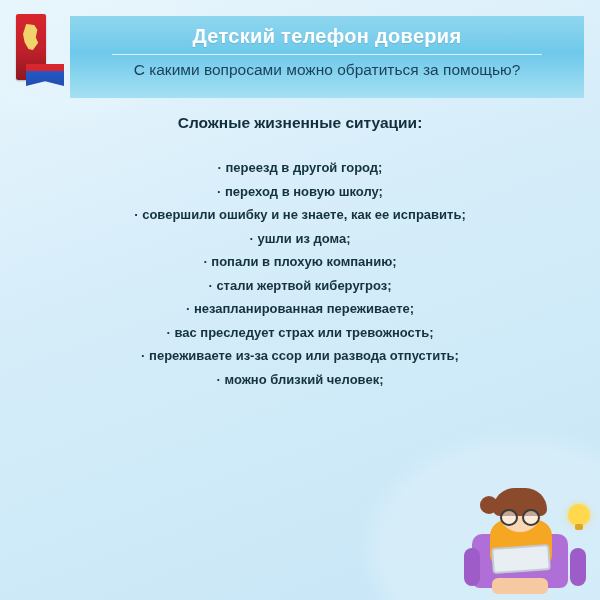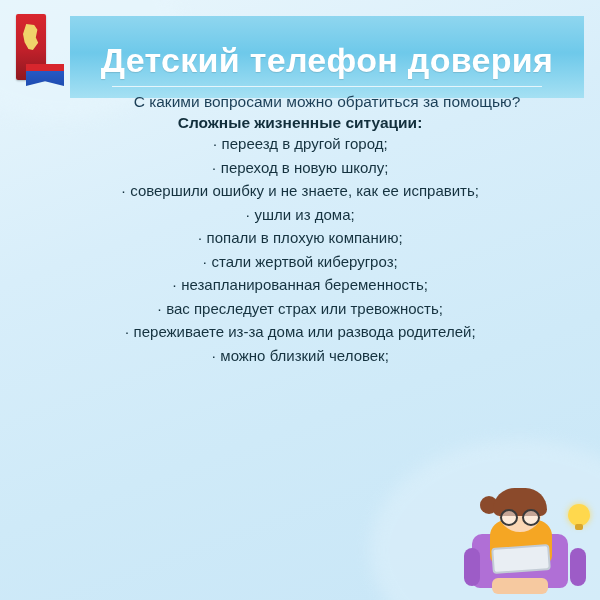--- a/index.html
+++ b/index.html
@@ -36,24 +36,24 @@
     position: absolute;
     left: 70px;
     top: 16px;
     width: 514px;
     height: 82px;
     background: linear-gradient(180deg, #8fd6ef 0%, #6ec9ea 45%, #a5e0f3 100%);
   }
   .header-title {
     text-align: center;
     color: #ffffff;
-    font-size: 34px;
+    font-size: 20px;
     font-weight: bold;
     letter-spacing: .3px;
-    padding-top: 25px;
+    padding-top: 9px;
     text-shadow: 0 1px 1px rgba(0,0,0,.12);
   }
   .header-rule {
     width: 430px;
     height: 1px;
     background: rgba(255,255,255,.75);
     margin: 6px auto 0 auto;
   }
   .header-sub {
     text-align: center;
@@ -107,33 +107,33 @@
     left: 0;
     top: 104px;
     width: 600px;
     text-align: center;
     color: #12343f;
   }
   .section-title {
     font-size: 15.5px;
     font-weight: bold;
     color: #122f3c;
-    margin: 10px 0 0 0;
+    margin: 10px 0 24px 0;
   }
   .items {
     list-style: none;
     margin: 0;
     padding: 0;
   }
   .items li {
-    font-size: 15px;
+    font-size: 13px;
     line-height: 23.5px;
     color: #15323f;
     padding: 0 20px;
-    font-weight: 400;
+    font-weight: 700;
   }
 
   
   .illustration {
     position: absolute;
     right: 8px;
     bottom: 6px;
     width: 130px;
     height: 120px;
   }
@@ -255,23 +255,23 @@
 
   <div class="content">
     <div class="section-title">Сложные жизненные ситуации:</div>
     <ul class="items">
       <li>· переезд в другой город;</li>
       <li>· переход в новую школу;</li>
       <li>· совершили ошибку и не знаете, как ее исправить;</li>
       <li>· ушли из дома;</li>
       <li>· попали в плохую компанию;</li>
       <li>· стали жертвой киберугроз;</li>
-      <li>· незапланированная беременность;</li>
+      <li>· незапланированная переживаете;</li>
       <li>· вас преследует страх или тревожность;</li>
-      <li>· переживаете из-за дома или развода родителей;</li>
+      <li>· переживаете из-за ссор или развода отпустить;</li>
       <li>· можно близкий человек;</li>
     </ul>
   </div>
 
   <div class="illustration">
     <div class="ill-bulb">
       <div class="globe"></div>
       <div class="base"></div>
     </div>
     <div class="ill-chair"></div>

